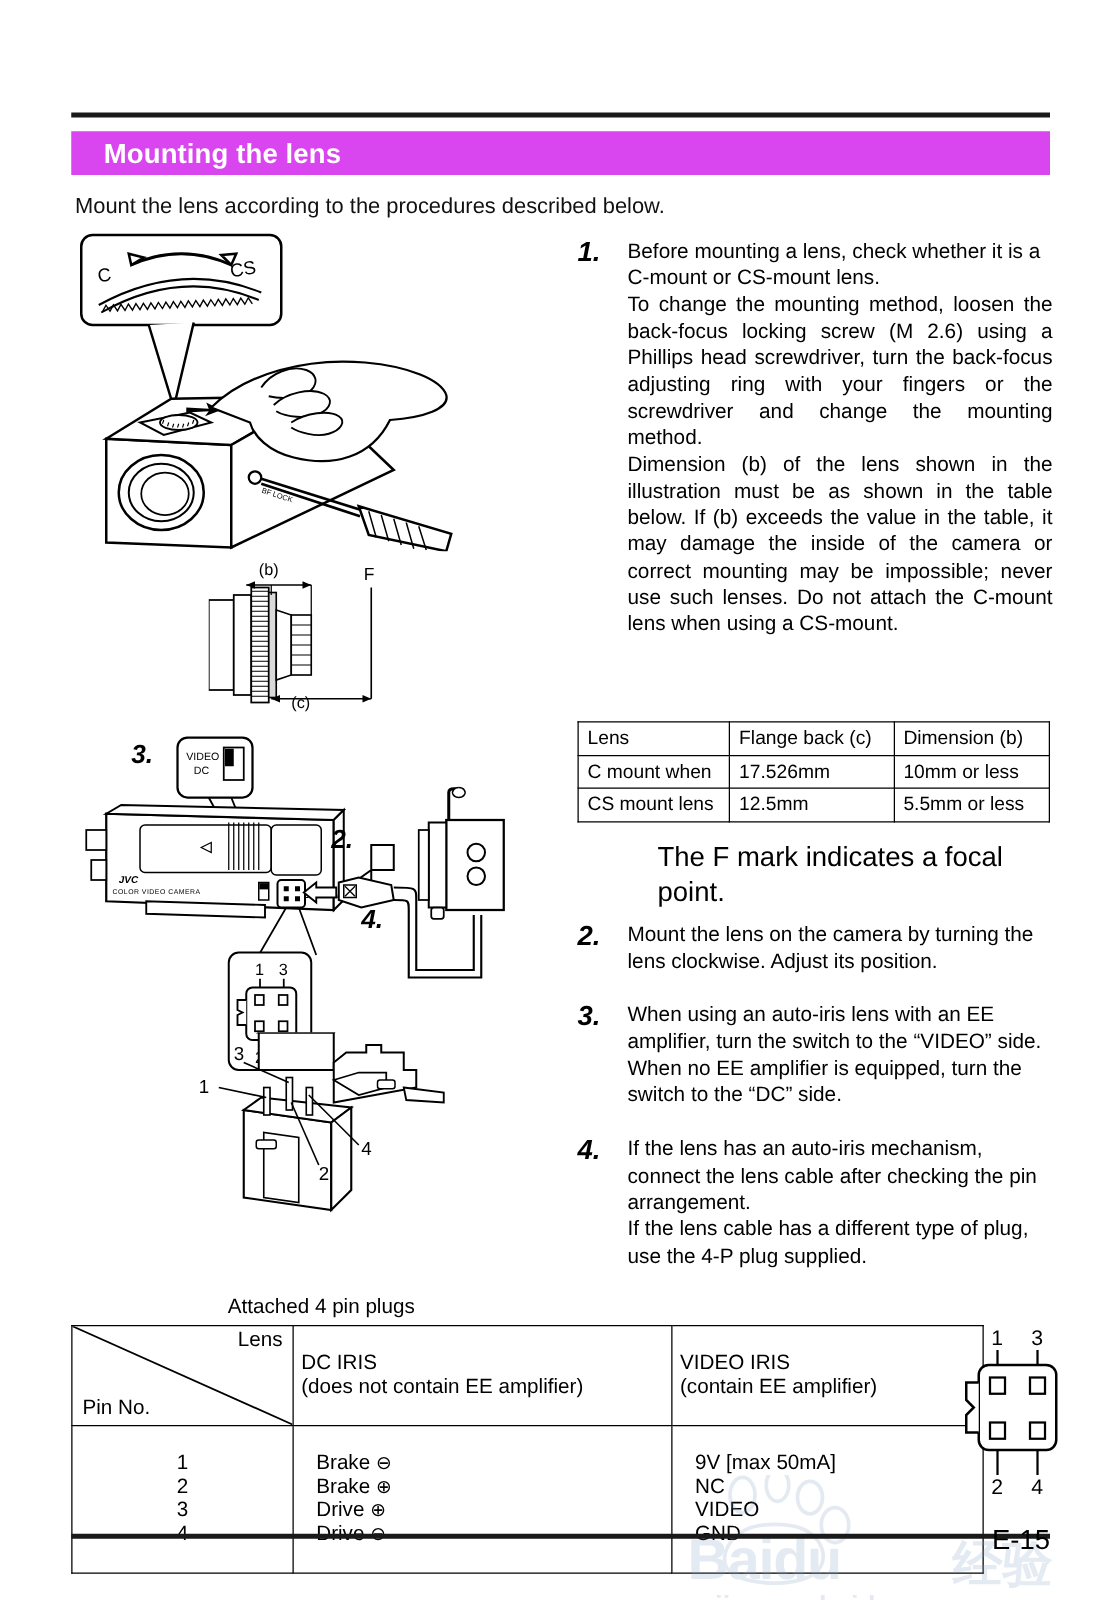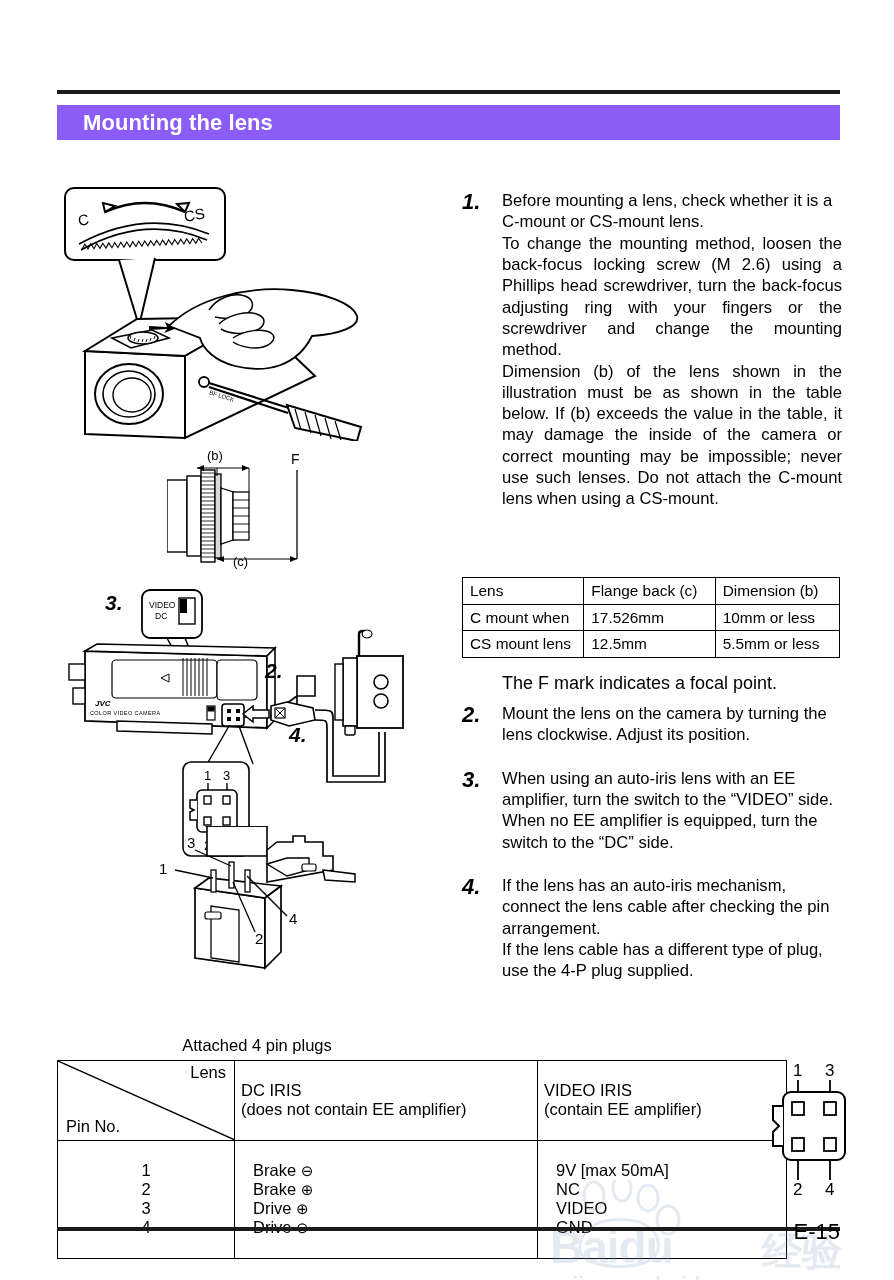--- a/index.html
+++ b/index.html
@@ -31,21 +31,21 @@
     height: 4px;
     background: #1a1a1a;
   }
 
   
   .section-bar {
     position: absolute;
     left: 57px; top: 105px;
     width: 783px;
     height: 35px;
-    background: #8b5cf6;
+    background: #d946ef;
     display: flex;
     align-items: center;
   }
   .section-bar-title {
     color: #ffffff;
     font-size: 22px;
     font-weight: bold;
     letter-spacing: 0.1px;
     padding-left: 26px;
   }
@@ -90,22 +90,22 @@
     flex: 1 1 auto;
     font-size: 16.6px;
     line-height: 1.285;
   }
   .p-just {
     text-align: justify;
     text-justify: inter-word;
   }
   .p-plain { text-align: left; }
   .note-line {
-    margin-left: 40px;
-    font-size: 18px;
+    margin-left: 64px;
+    font-size: 22px;
     line-height: 1.285;
     margin-top: 4px;
     margin-bottom: 8px;
   }
 
   
   .lens-table {
     position: absolute;
     left: 462px; top: 577px;
     width: 378px;
@@ -231,20 +231,21 @@
 <body>
 
 <div class="page">
 
   <div class="top-rule"></div>
 
   <div class="section-bar">
     <span class="section-bar-title">Mounting the lens</span>
   </div>
 
+  <div class="intro">Mount the lens according to the procedures described below.</div>
 
   <div class="left-col">
 
     <svg width="400" height="255" viewBox="0 0 400 255" style="position:absolute;left:0;top:0;">
 
       <rect x="8" y="2" width="160" height="72" rx="9" ry="9" fill="#fff" stroke="#000" stroke-width="2"></rect>
 
       <path d="M22,58 Q88,22 152,48" fill="none" stroke="#000" stroke-width="1.6"></path>
       <path d="M24,64 Q88,28 150,54" fill="none" stroke="#000" stroke-width="1.6"></path>
       <g stroke="#000" stroke-width="1.1">

